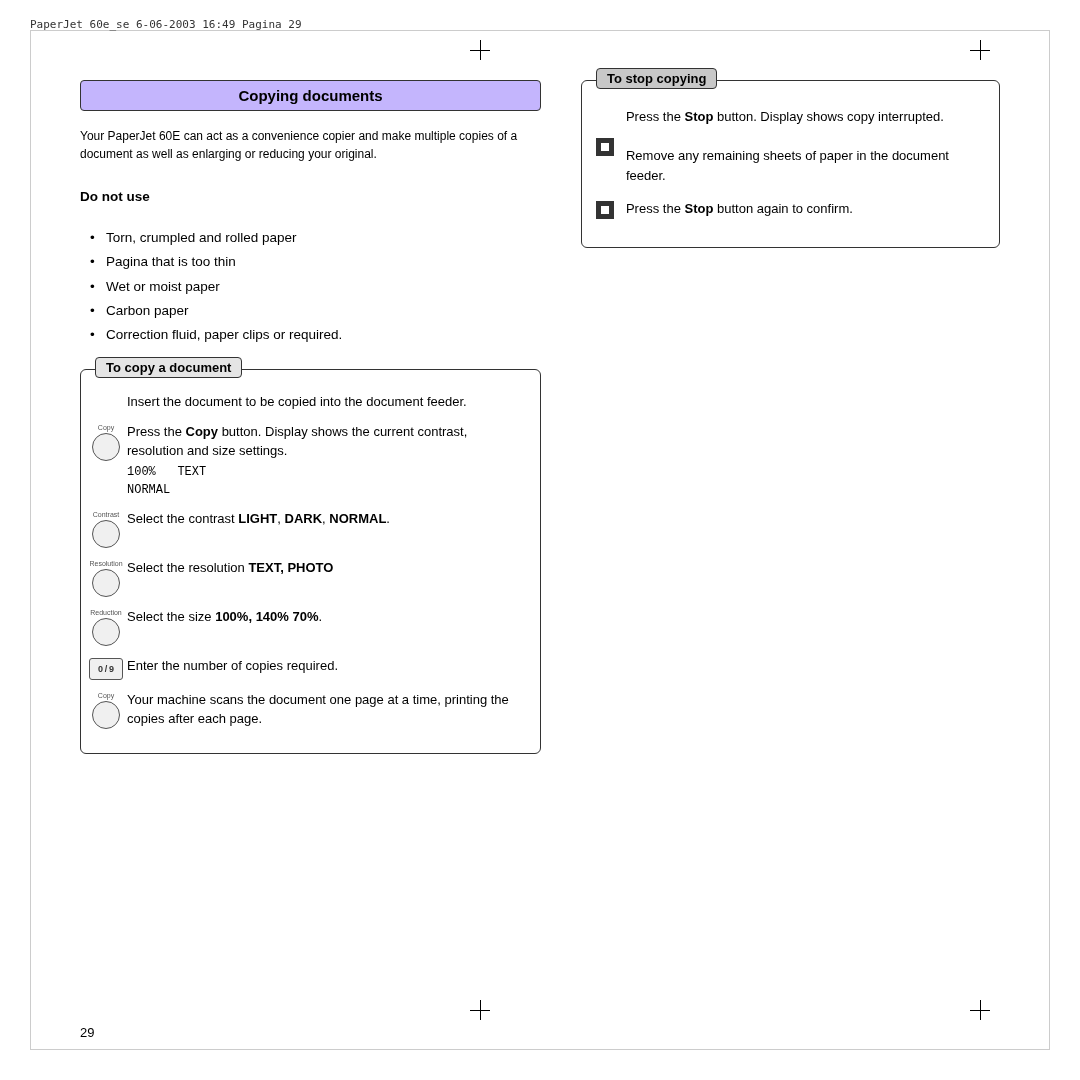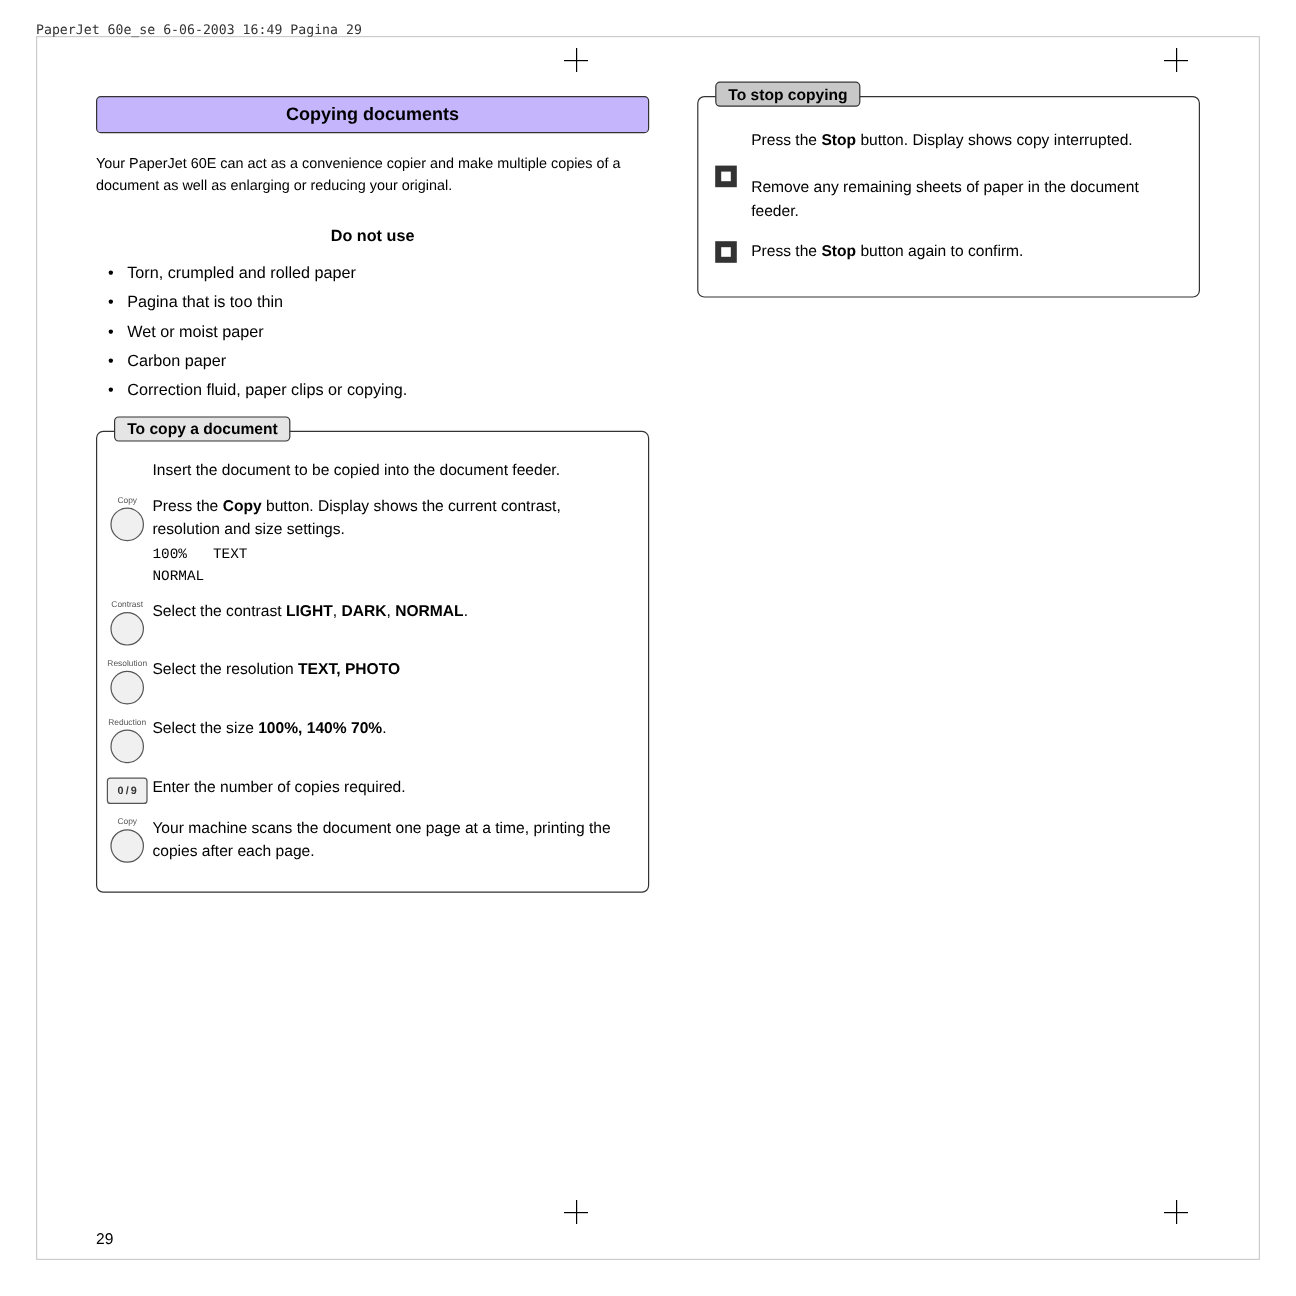--- a/index.html
+++ b/index.html
@@ -111,22 +111,21 @@
 
     .intro-text {
       font-size: 12px;
       line-height: 1.5;
       margin-bottom: 26px;
     }
 
     .do-not-use-title {
       font-weight: bold;
       font-size: 13.5px;
-      margin-bottom: 14px;
-      text-align: center;
+      margin-bottom: 24px;
     }
 
     .bullet-list {
       list-style: none;
       padding-left: 10px;
       margin-bottom: 24px;
     }
 
     .bullet-list li {
       position: relative;
@@ -325,21 +324,21 @@
 
       <p class="intro-text">Your PaperJet 60E can act as a convenience copier and make multiple copies of a document as well as enlarging or reducing your original.</p>
 
       <p class="do-not-use-title">Do not use</p>
 
       <ul class="bullet-list">
         <li>Torn, crumpled and rolled paper</li>
         <li>Pagina that is too thin</li>
         <li>Wet or moist paper</li>
         <li>Carbon paper</li>
-        <li>Correction fluid, paper clips or copying.</li>
+        <li>Correction fluid, paper clips or required.</li>
       </ul>
 
       
       <div class="copy-doc-box">
         <div class="copy-doc-box-title">To copy a document</div>
 
         <div class="copy-steps">
 
           <div class="copy-step">
             <div class="step-icon"></div>

